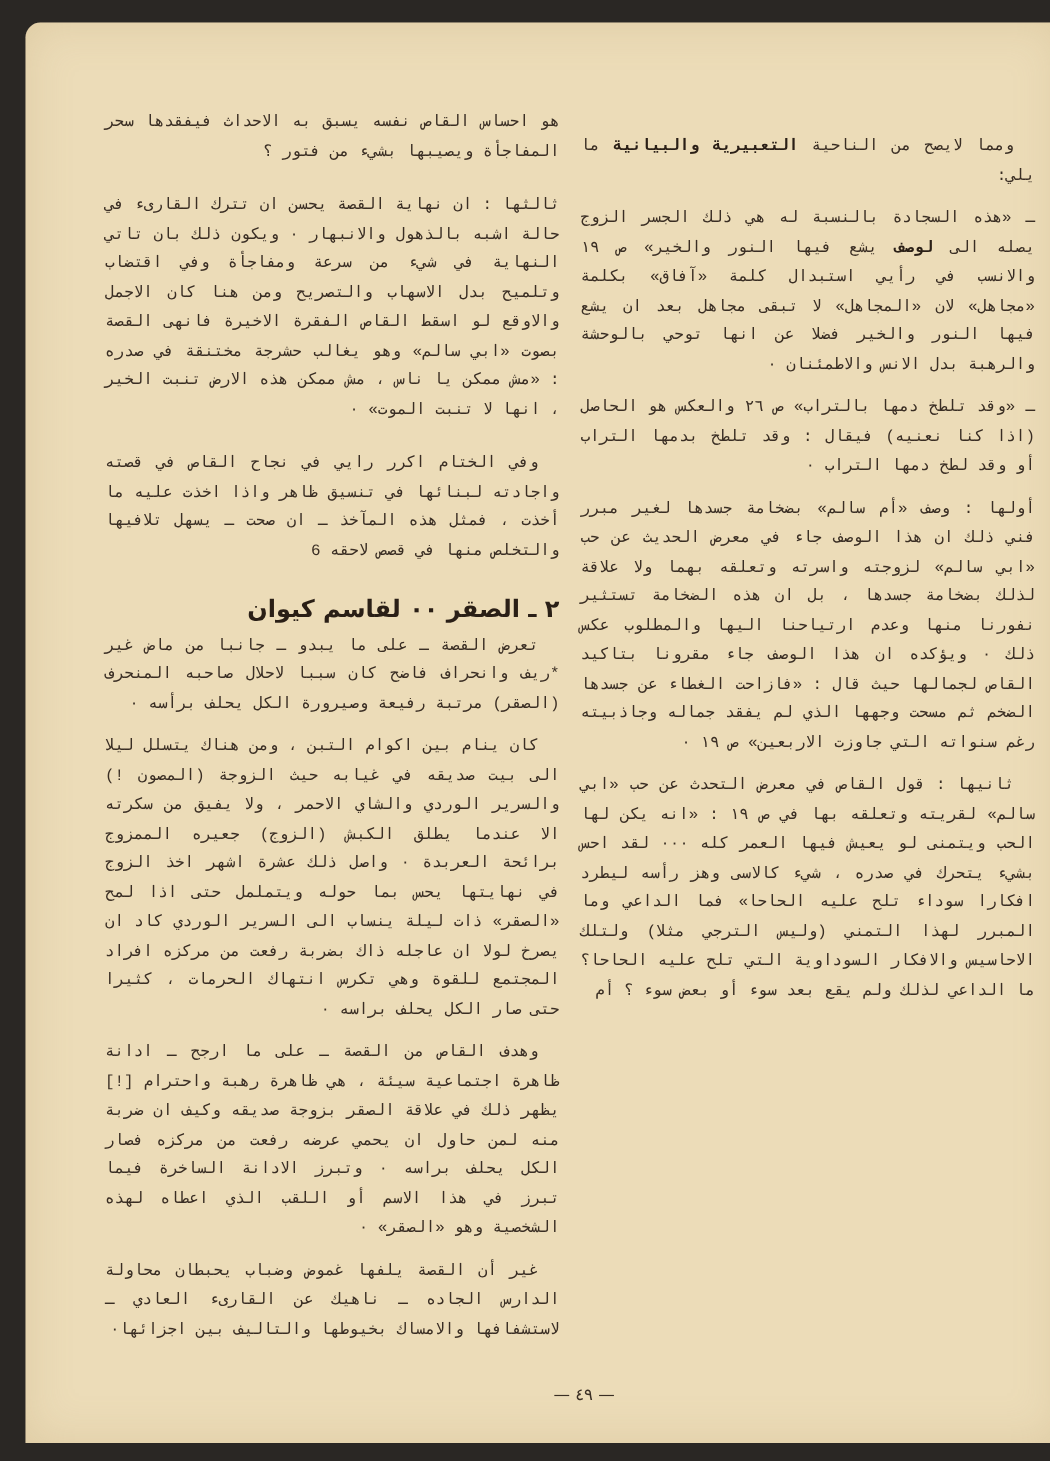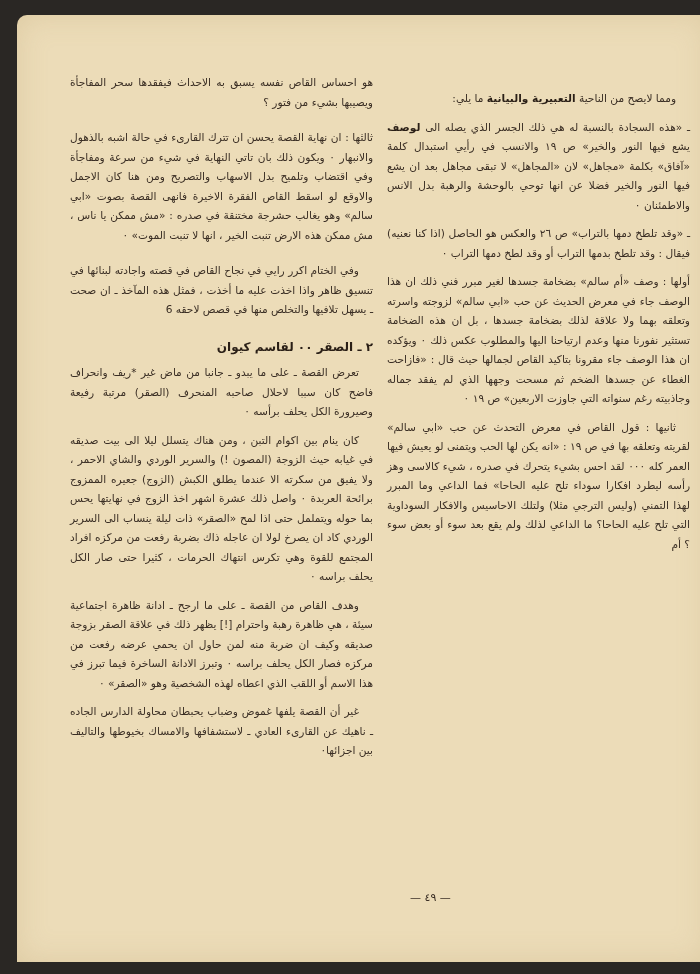--- a/index.html
+++ b/index.html
@@ -14,39 +14,39 @@
       box-shadow: inset 0 0 30px rgba(180,150,100,0.25);
     }
     .col {
       position:absolute; top:58px;
       direction:rtl; text-align:justify;
       font-family:"DejaVu Sans", sans-serif;
       font-size:10.6px; line-height:19.5px; color:#3a2e24;
     }
     .col-right { left:355px; width:318px; top:74px; }
     .col-left  { left:38px;  width:318px; top:58px; }
-    .col p { margin:0 0 9px 15px; text-indent:0; }
+    .col p { margin:0 0 9px 15px; text-indent:0;font-family:Liberation Mono, monospace; }
     .col p.ind { text-indent:14px; }
     .col b { font-weight:bold; color:#2a1f16; }
     .col h3 {
-      margin:6px 0 6px 0; font-size:12px; font-weight:bold; color:#2a1f16;
+      margin:6px 0 6px 0; font-size:16px; font-weight:bold; color:#2a1f16;
     }
     .folio {
-      position:absolute; left:352px; top:876px; direction:rtl;
-      font-family:"DejaVu Sans", sans-serif; font-size:11px; color:#3a2e24;margin-left:41px;
+      position:absolute; left:352px; top:908px; direction:rtl;
+      font-family:"DejaVu Sans", sans-serif; font-size:11px; color:#3a2e24;
     }
   </style>
 </head>
 <body>
 
 <div class="page">
 
   <div class="col col-right">
     <p class="ind"><span>ومما لايصح من الناحية </span><b>التعبيرية والبيانية</b><span> ما يلي:</span></p>
-    <p><span>ـ «هذه السجادة بالنسبة له هي ذلك الجسر الذي يصله الى </span><b>لوصف</b><span> يشع فيها النور والخير» ص ١٩ والانسب في رأيي استبدال كلمة «آفاق» بكلمة «مجاهل» لان «المجاهل» لا تبقى مجاهل بعد ان يشع فيها النور والخير فضلا عن انها توحي بالوحشة والرهبة بدل الانس والاطمئنان ٠</span></p>
+    <p><span>ـ «هذه السجادة بالنسبة له هي ذلك الجسر الزوج يصله الى </span><b>لوصف</b><span> يشع فيها النور والخير» ص ١٩ والانسب في رأيي استبدال كلمة «آفاق» بكلمة «مجاهل» لان «المجاهل» لا تبقى مجاهل بعد ان يشع فيها النور والخير فضلا عن انها توحي بالوحشة والرهبة بدل الانس والاطمئنان ٠</span></p>
     <p>ـ «وقد تلطخ دمها بالتراب» ص ٢٦ والعكس هو الحاصل (اذا كنا نعنيه) فيقال : وقد تلطخ بدمها التراب أو وقد لطخ دمها التراب ٠</p>
     <p>أولها : وصف «أم سالم» بضخامة جسدها لغير مبرر فني ذلك ان هذا الوصف جاء في معرض الحديث عن حب «ابي سالم» لزوجته واسرته وتعلقه بهما ولا علاقة لذلك بضخامة جسدها ، بل ان هذه الضخامة تستثير نفورنا منها وعدم ارتياحنا اليها والمطلوب عكس ذلك ٠ ويؤكده ان هذا الوصف جاء مقرونا بتاكيد القاص لجمالها حيث قال : «فازاحت الغطاء عن جسدها الضخم ثم مسحت وجهها الذي لم يفقد جماله وجاذبيته رغم سنواته التي جاوزت الاربعين» ص ١٩ ٠</p>
     <p class="ind">ثانيها : قول القاص في معرض التحدث عن حب «ابي سالم» لقريته وتعلقه بها في ص ١٩ : «انه يكن لها الحب ويتمنى لو يعيش فيها العمر كله ٠٠٠ لقد احس بشيء يتحرك في صدره ، شيء كالاسى وهز رأسه ليطرد افكارا سوداء تلح عليه الحاحا» فما الداعي وما المبرر لهذا التمني (وليس الترجي مثلا) ولتلك الاحاسيس والافكار السوداوية التي تلح عليه الحاحا؟ ما الداعي لذلك ولم يقع بعد سوء أو بعض سوء ؟ أم</p>
   </div>
 
   <div class="col col-left">
     <p style="margin-bottom:16px">هو احساس القاص نفسه يسبق به الاحداث فيفقدها سحر المفاجأة ويصيبها بشيء من فتور ؟</p>
     <p style="margin-bottom:16px">ثالثها : ان نهاية القصة يحسن ان تترك القارىء في حالة اشبه بالذهول والانبهار ٠ ويكون ذلك بان تاتي النهاية في شيء من سرعة ومفاجأة وفي اقتضاب وتلميح بدل الاسهاب والتصريح ومن هنا كان الاجمل والاوقع لو اسقط القاص الفقرة الاخيرة فانهى القصة بصوت «ابي سالم» وهو يغالب حشرجة مختنقة في صدره : «مش ممكن يا ناس ، مش ممكن هذه الارض تنبت الخير ، انها لا تنبت الموت» ٠</p>
     <p class="ind" style="margin-bottom:18px">وفي الختام اكرر رايي في نجاح القاص في قصته واجادته لبنائها في تنسيق ظاهر واذا اخذت عليه ما أخذت ، فمثل هذه المآخذ ـ ان صحت ـ يسهل تلافيها والتخلص منها في قصص لاحقه 6</p>
     <h3>٢ ـ الصقر ٠٠ لقاسم كيوان</h3>

